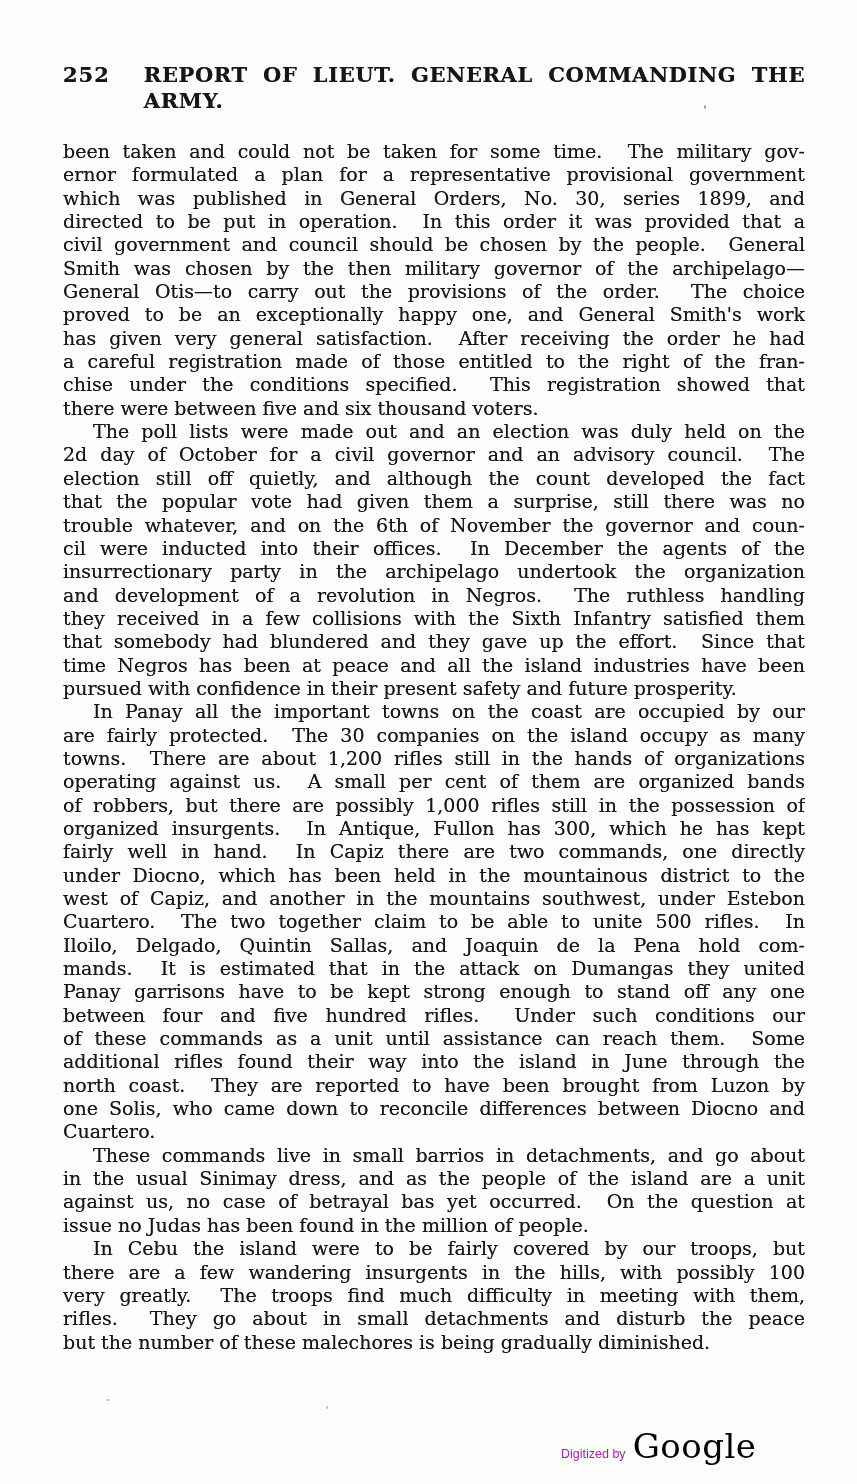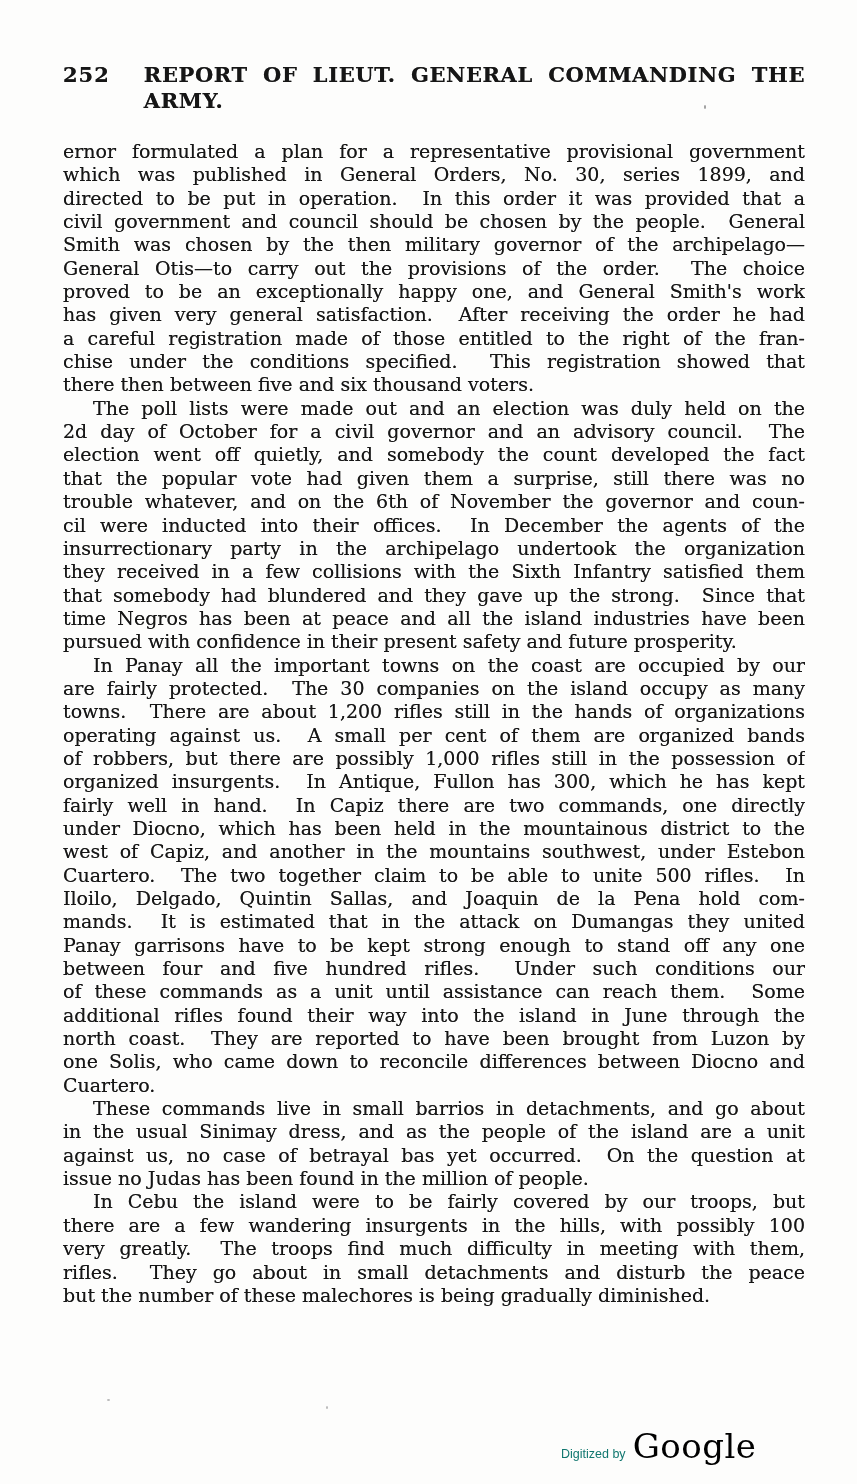--- a/index.html
+++ b/index.html
@@ -60,21 +60,21 @@
     left: 561px;
     top: 1429px;
     display: flex;
     align-items: baseline;
     gap: 7px;
     user-select: none;
   }
   .watermark .wm-prefix {
     font-family: "Liberation Sans", sans-serif;
     font-size: 12.5px;
-    color: #0f766e;
+    color: #a21caf;
   }
   .watermark .wm-brand {
     font-family: "DejaVu Serif", serif;
     font-size: 34px;
     line-height: 34px;
     color: #000000;
     letter-spacing: 0.5px;
   }
   .speck {
     position: absolute;
@@ -89,42 +89,44 @@
 <body>
 
 <div class="page">
   <div class="content">
     <div class="running-head">
       <span class="page-num">252</span>
       <span class="head-title">REPORT OF LIEUT. GENERAL COMMANDING THE ARMY.</span>
     </div>
     <div class="body-text">
         <div class="paragraph">
+          <div class="line">been taken and could not be taken for some time.  The military gov-</div>
           <div class="line">ernor formulated a plan for a representative provisional government</div>
           <div class="line">which was published in General Orders, No. 30, series 1899, and</div>
           <div class="line">directed to be put in operation.  In this order it was provided that a</div>
           <div class="line">civil government and council should be chosen by the people.  General</div>
           <div class="line">Smith was chosen by the then military governor of the archipelago—</div>
           <div class="line">General Otis—to carry out the provisions of the order.  The choice</div>
           <div class="line">proved to be an exceptionally happy one, and General Smith's work</div>
           <div class="line">has given very general satisfaction.  After receiving the order he had</div>
           <div class="line">a careful registration made of those entitled to the right of the fran-</div>
           <div class="line">chise under the conditions specified.  This registration showed that</div>
-          <div class="line last">there then between five and six thousand voters.</div>
+          <div class="line last">there were between five and six thousand voters.</div>
         </div>
         <div class="paragraph">
           <div class="line indent">The poll lists were made out and an election was duly held on the</div>
           <div class="line">2d day of October for a civil governor and an advisory council.  The</div>
-          <div class="line">election went off quietly, and somebody the count developed the fact</div>
+          <div class="line">election still off quietly, and although the count developed the fact</div>
           <div class="line">that the popular vote had given them a surprise, still there was no</div>
           <div class="line">trouble whatever, and on the 6th of November the governor and coun-</div>
           <div class="line">cil were inducted into their offices.  In December the agents of the</div>
           <div class="line">insurrectionary party in the archipelago undertook the organization</div>
+          <div class="line">and development of a revolution in Negros.  The ruthless handling</div>
           <div class="line">they received in a few collisions with the Sixth Infantry satisfied them</div>
-          <div class="line">that somebody had blundered and they gave up the strong.  Since that</div>
+          <div class="line">that somebody had blundered and they gave up the effort.  Since that</div>
           <div class="line">time Negros has been at peace and all the island industries have been</div>
           <div class="line last">pursued with confidence in their present safety and future prosperity.</div>
         </div>
         <div class="paragraph">
           <div class="line indent">In Panay all the important towns on the coast are occupied by our</div>
           <div class="line">are fairly protected.  The 30 companies on the island occupy as many</div>
           <div class="line">towns.  There are about 1,200 rifles still in the hands of organizations</div>
           <div class="line">operating against us.  A small per cent of them are organized bands</div>
           <div class="line">of robbers, but there are possibly 1,000 rifles still in the possession of</div>
           <div class="line">organized insurgents.  In Antique, Fullon has 300, which he has kept</div>

